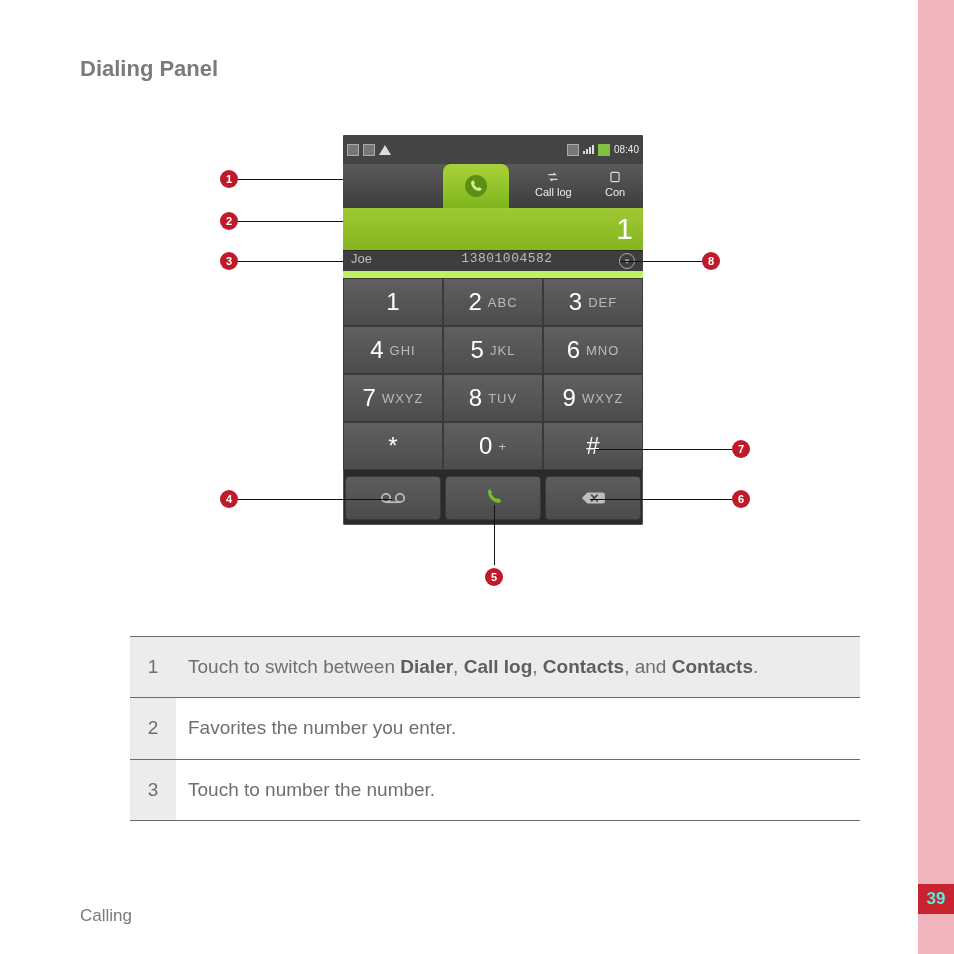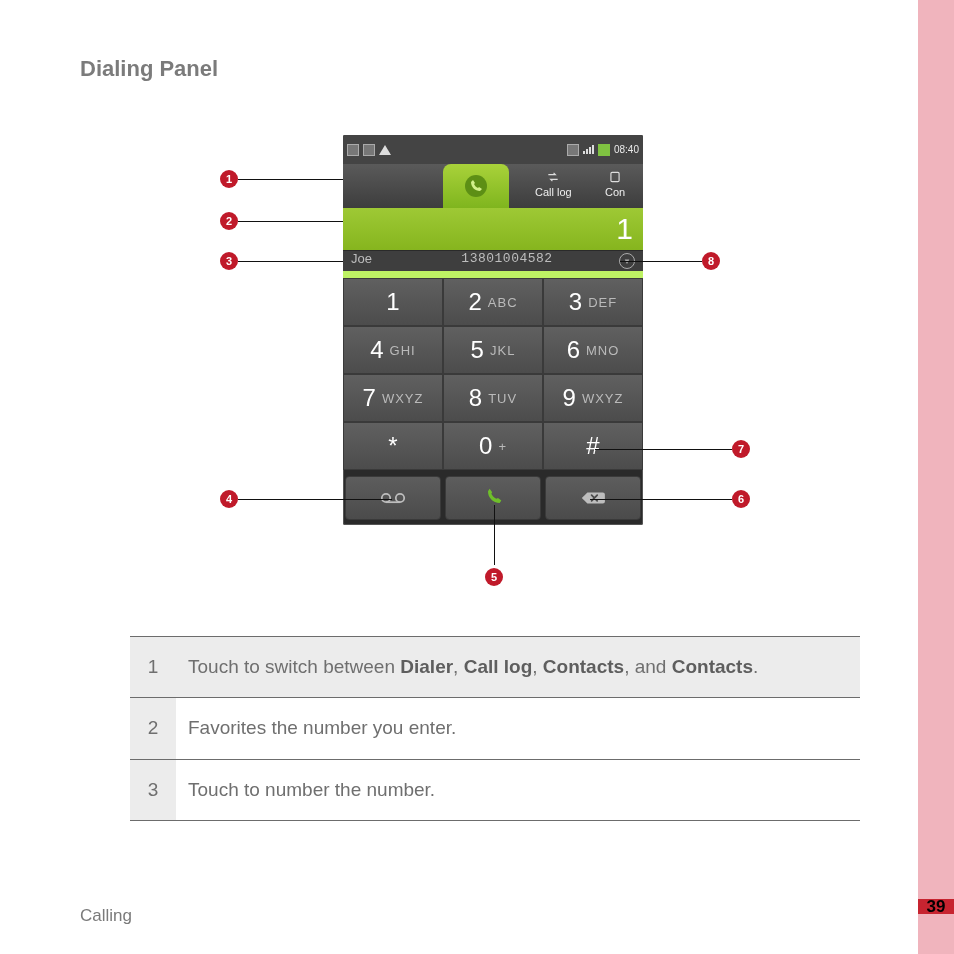--- a/index.html
+++ b/index.html
@@ -1,19 +1,19 @@
 <!DOCTYPE html>
 <html><head>
 <meta charset="utf-8">
 <style>
   * { box-sizing: border-box; margin: 0; padding: 0; }
   html, body { width: 954px; height: 954px; font-family: Arial, Helvetica, sans-serif; background: #fff; color: #333; }
   .page { position: relative; width: 954px; height: 954px; }
   .side-strip { position: absolute; right: 0; top: 0; width: 36px; height: 954px; background: #f0b4bd; }
-  .page-num-box { position: absolute; right: 0; bottom: 40px; width: 36px; height: 15px; background: #c72430; color: #000000; font-weight: bold; font-size: 17px; display: flex; align-items: center; justify-content: center; }
+  .page-num-box { position: absolute; right: 0; bottom: 40px; width: 36px; height: 30px; background: #c72430; color: #5eead4; font-weight: bold; font-size: 17px; display: flex; align-items: center; justify-content: center; }
   .heading { position: absolute; left: 80px; top: 56px; font-size: 22px; font-weight: bold; color: #7b7b7b; }
   .footer { position: absolute; left: 80px; bottom: 28px; font-size: 17px; color: #7a7a7a; }
 
   
   .diagram { position: absolute; left: 80px; top: 120px; width: 780px; height: 490px; }
   .phone { position: absolute; left: 263px; top: 15px; width: 300px; height: 390px; background: #2a2a2a; border-radius: 2px; overflow: hidden; box-shadow: inset 0 0 0 1px #555; }
   .statusbar { height: 29px; background: #444; display: flex; align-items: center; justify-content: space-between; padding: 0 4px; color: #eaeaea; font-size: 10px; }
   .statusbar .left-icons, .statusbar .right-icons { display: flex; gap: 4px; align-items: center; }
   .sb-ico { width: 12px; height: 12px; background: #777; border: 1px solid #aaa; }
   .tri { width: 0; height: 0; border-left: 6px solid transparent; border-right: 6px solid transparent; border-bottom: 10px solid #ddd; }

